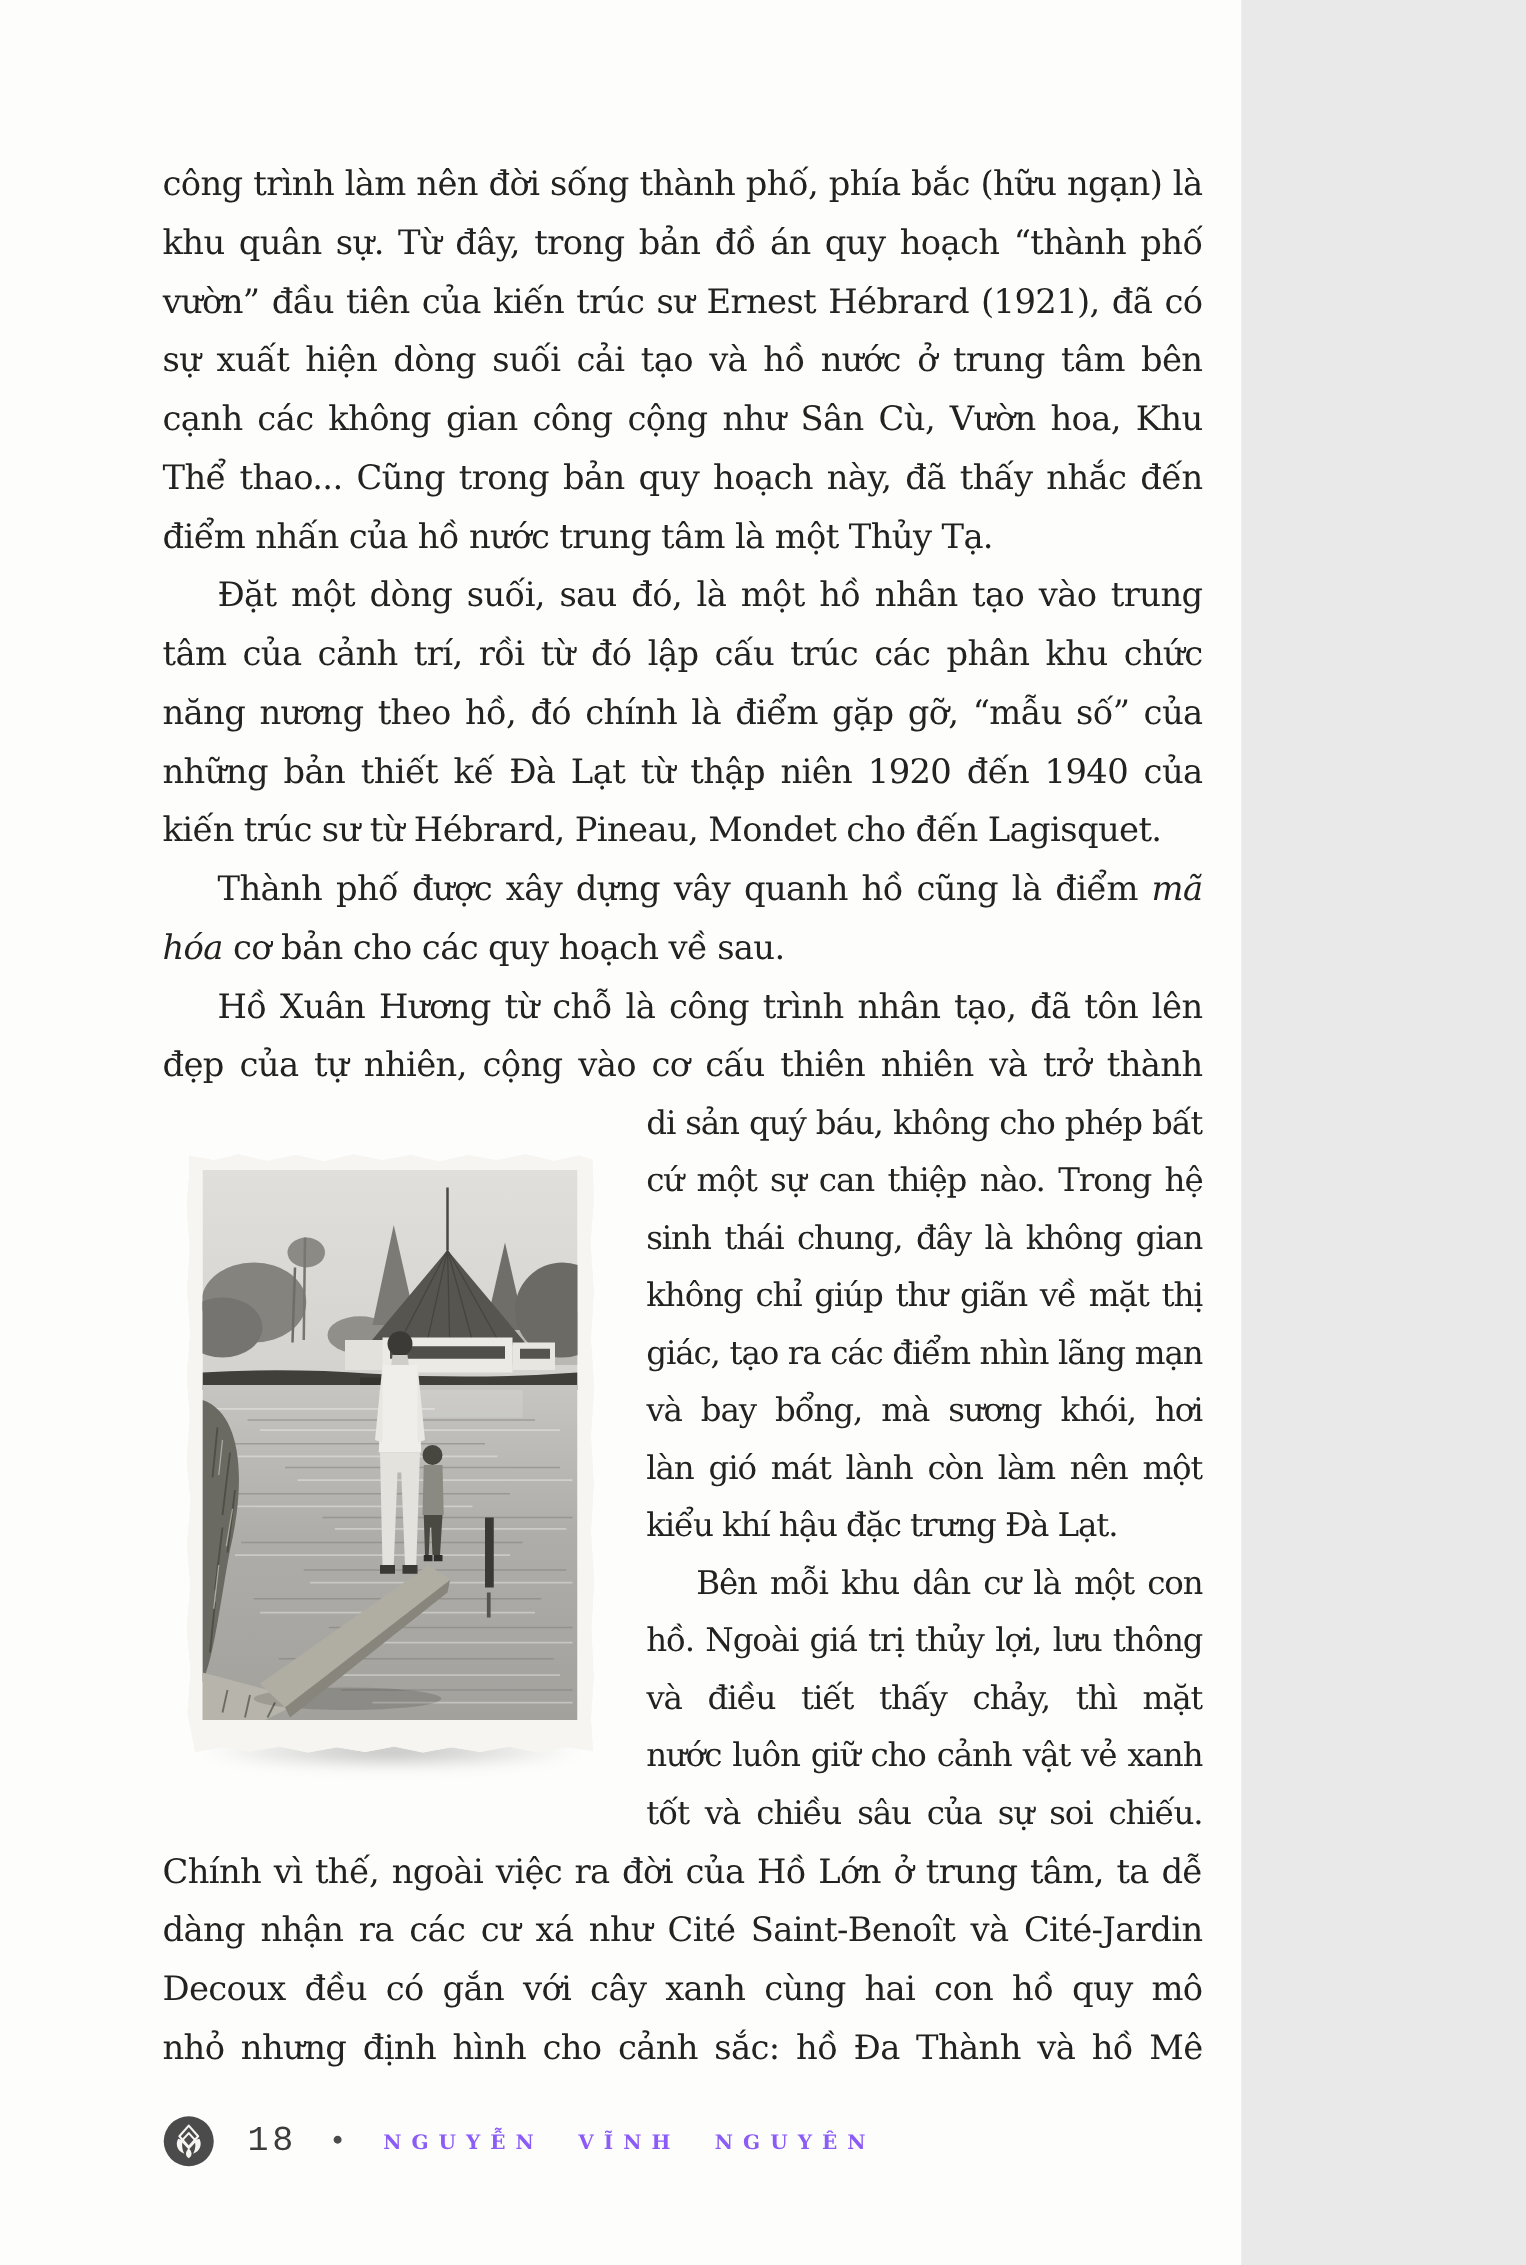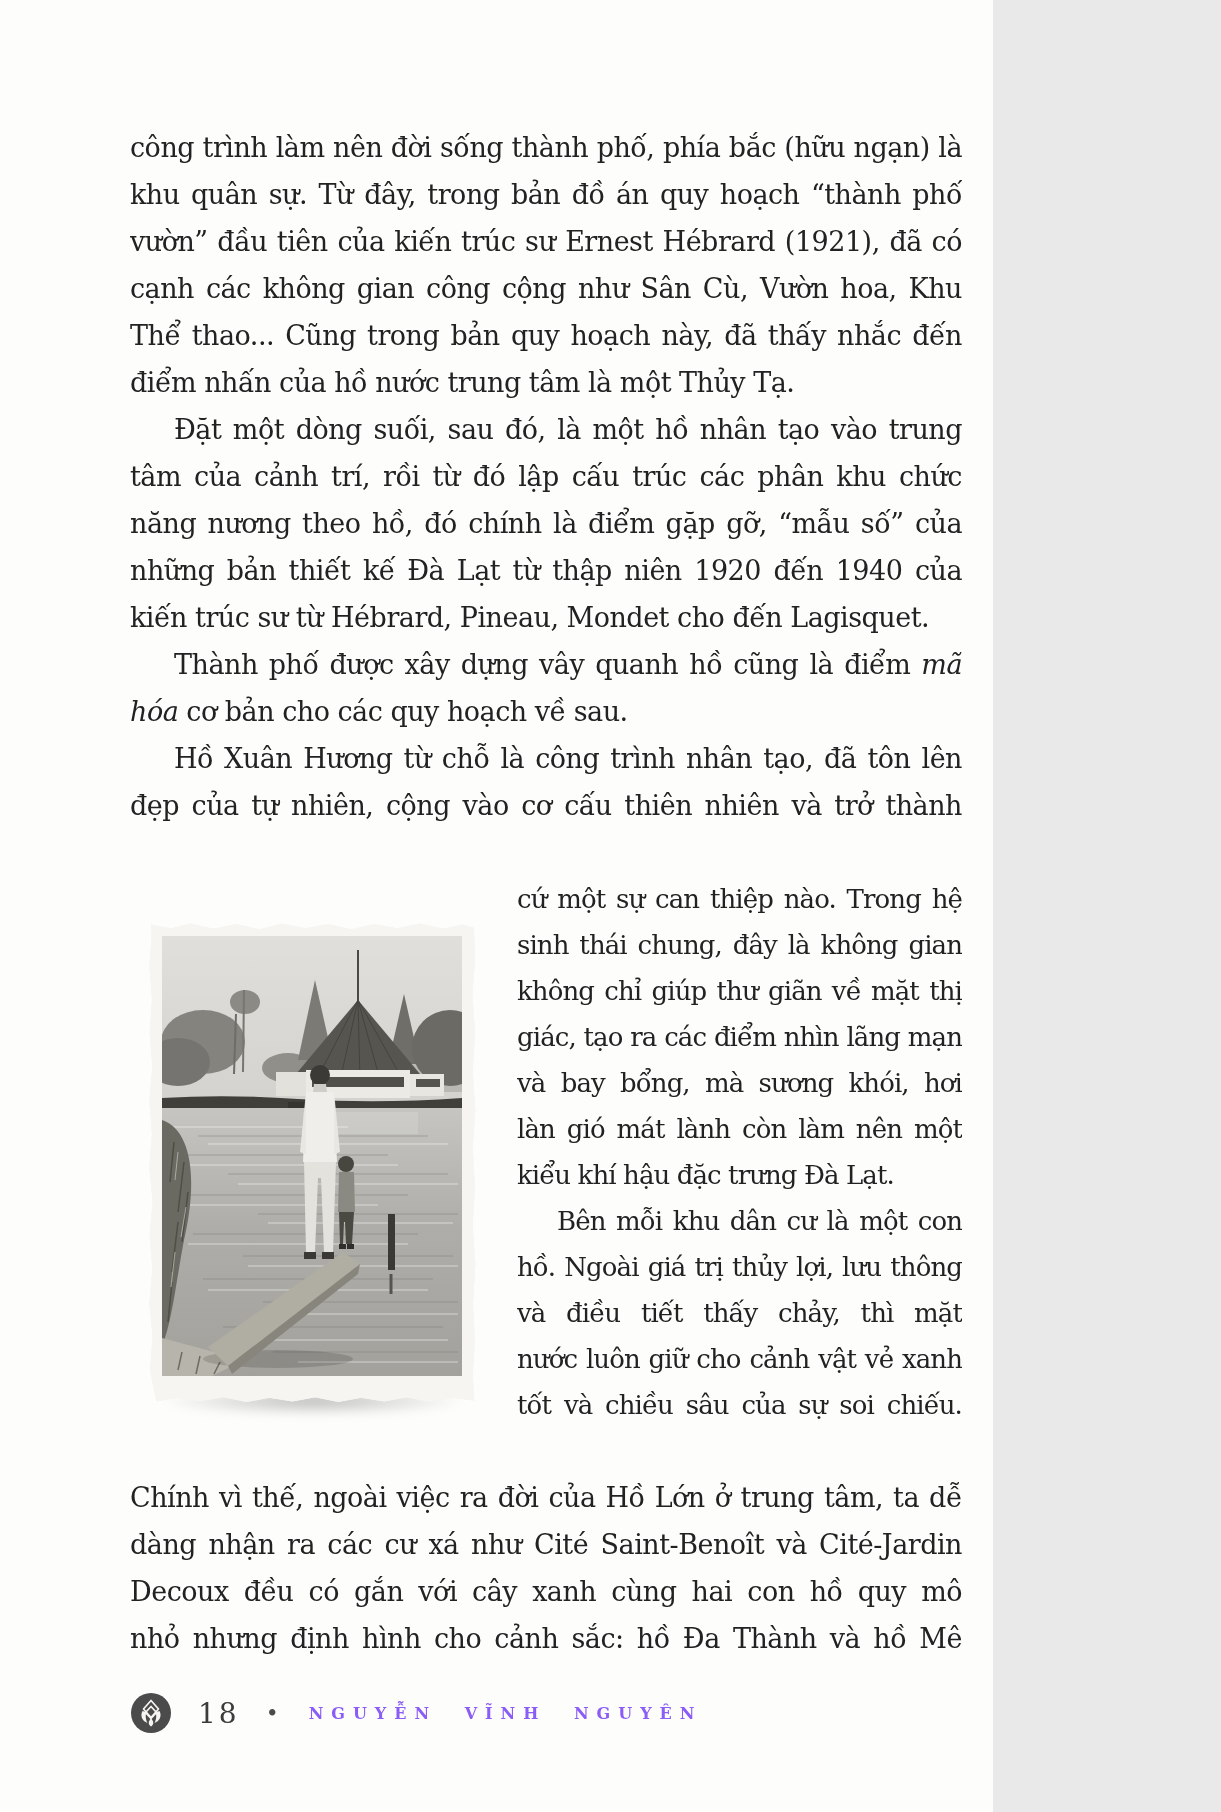--- a/index.html
+++ b/index.html
@@ -47,37 +47,38 @@
       1.2% 16%, 0.4% 9%, 1.1% 3%);
   }
   .photo svg{display:block;}
   
   .footer{
     position:absolute;left:130px;top:1690px;height:46px;
     display:flex;align-items:center;
   }
   .logo{width:42px;height:42px;flex:0 0 auto;}
   .pagenum{
-    margin-left:26px;font-size:28px;letter-spacing:3px;color:#3c3c3c;
+    margin-left:26px;font-size:28px;letter-spacing:3px;color:#3c3c3c;font-family:Liberation Mono, monospace;
   }
   .sep-dot{margin-left:26px;font-size:22px;color:#4b4b4b;}
   .author{
     margin-left:30px;font-size:16px;font-weight:bold;color:#8b5cf6;
     letter-spacing:8px;word-spacing:14px;white-space:nowrap;
   }
 </style>
 </head>
 <body>
 
 <div class="page">
 
   <div class="tblock tb-top">
       <div class="tline">công trình làm nên đời sống thành phố, phía bắc (hữu ngạn) là</div>
       <div class="tline">khu quân sự. Từ đây, trong bản đồ án quy hoạch “thành phố</div>
       <div class="tline">vườn” đầu tiên của kiến trúc sư Ernest Hébrard (1921), đã có</div>
+      <div class="tline">sự xuất hiện dòng suối cải tạo và hồ nước ở trung tâm bên</div>
       <div class="tline">cạnh các không gian công cộng như Sân Cù, Vườn hoa, Khu</div>
       <div class="tline">Thể thao... Cũng trong bản quy hoạch này, đã thấy nhắc đến</div>
       <div class="tline last">điểm nhấn của hồ nước trung tâm là một Thủy Tạ.</div>
       <div class="tline indent">Đặt một dòng suối, sau đó, là một hồ nhân tạo vào trung</div>
       <div class="tline">tâm của cảnh trí, rồi từ đó lập cấu trúc các phân khu chức</div>
       <div class="tline">năng nương theo hồ, đó chính là điểm gặp gỡ, “mẫu số” của</div>
       <div class="tline">những bản thiết kế Đà Lạt từ thập niên 1920 đến 1940 của các</div>
       <div class="tline last">kiến trúc sư từ Hébrard, Pineau, Mondet cho đến Lagisquet.</div>
       <div class="tline indent">Thành phố được xây dựng vây quanh hồ cũng là điểm <i>mã</i></div>
       <div class="tline last"><i>hóa</i> cơ bản cho các quy hoạch về sau.</div>
@@ -206,20 +207,21 @@
         <circle cx="198" cy="242" r="8" fill="#47463f"></circle>
         <path d="M191 250 L206 250 L207 290 L190 290 Z" fill="#8b8a82"></path>
         <path d="M191 290 L206 290 L204 322 L198 322 L197 300 L196 300 L195 322 L192 322 Z" fill="#4a4942"></path>
         <rect x="191" y="322" width="7" height="5" fill="#302f2b"></rect>
         <rect x="199" y="322" width="7" height="5" fill="#302f2b"></rect>
       </g>
     </svg>
   </div>
 
   <div class="tblock tb-col">
+      <div class="tline">di sản quý báu, không cho phép bất</div>
       <div class="tline">cứ một sự can thiệp nào. Trong hệ</div>
       <div class="tline">sinh thái chung, đây là không gian</div>
       <div class="tline">không chỉ giúp thư giãn về mặt thị</div>
       <div class="tline">giác, tạo ra các điểm nhìn lãng mạn</div>
       <div class="tline">và bay bổng, mà sương khói, hơi ẩm,</div>
       <div class="tline">làn gió mát lành còn làm nên một</div>
       <div class="tline last">kiểu khí hậu đặc trưng Đà Lạt.</div>
       <div class="tline indent">Bên mỗi khu dân cư là một con</div>
       <div class="tline">hồ. Ngoài giá trị thủy lợi, lưu thông</div>
       <div class="tline">và điều tiết thấy chảy, thì mặt</div>

